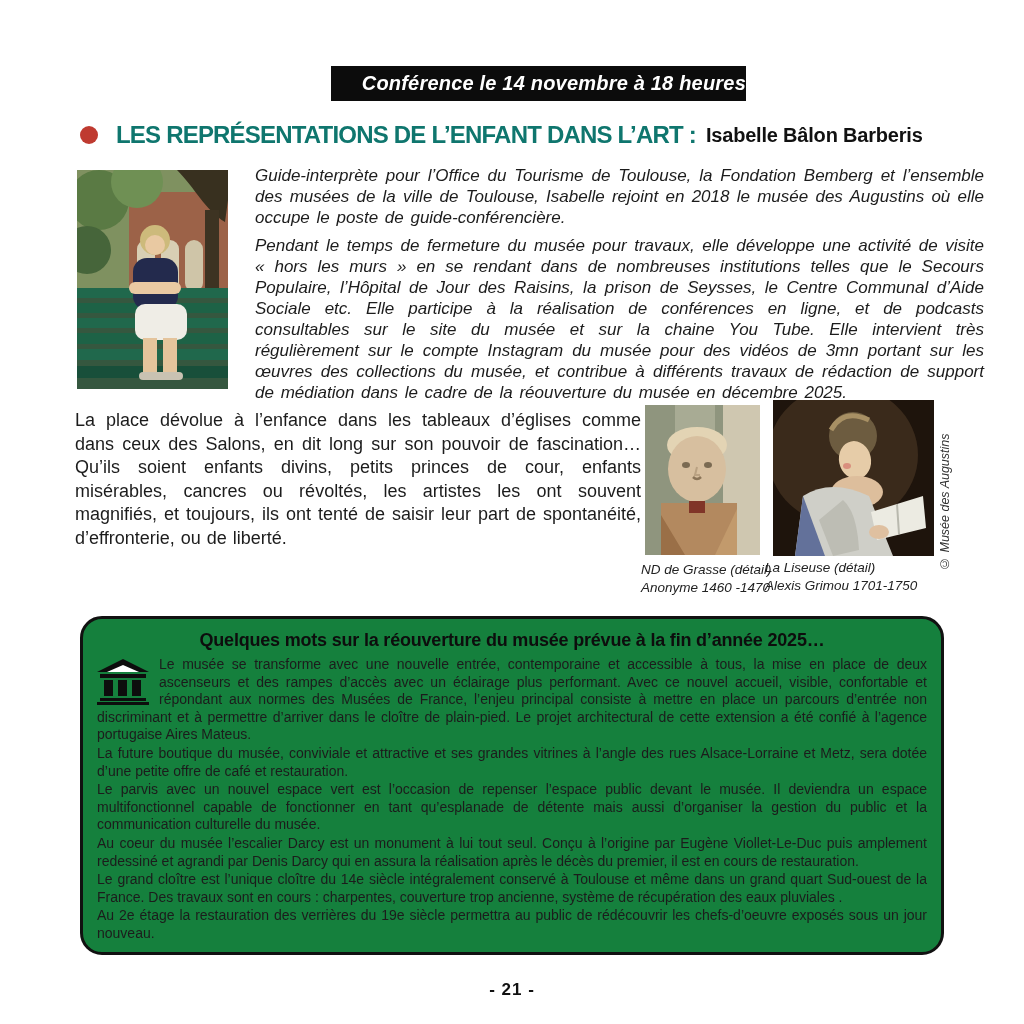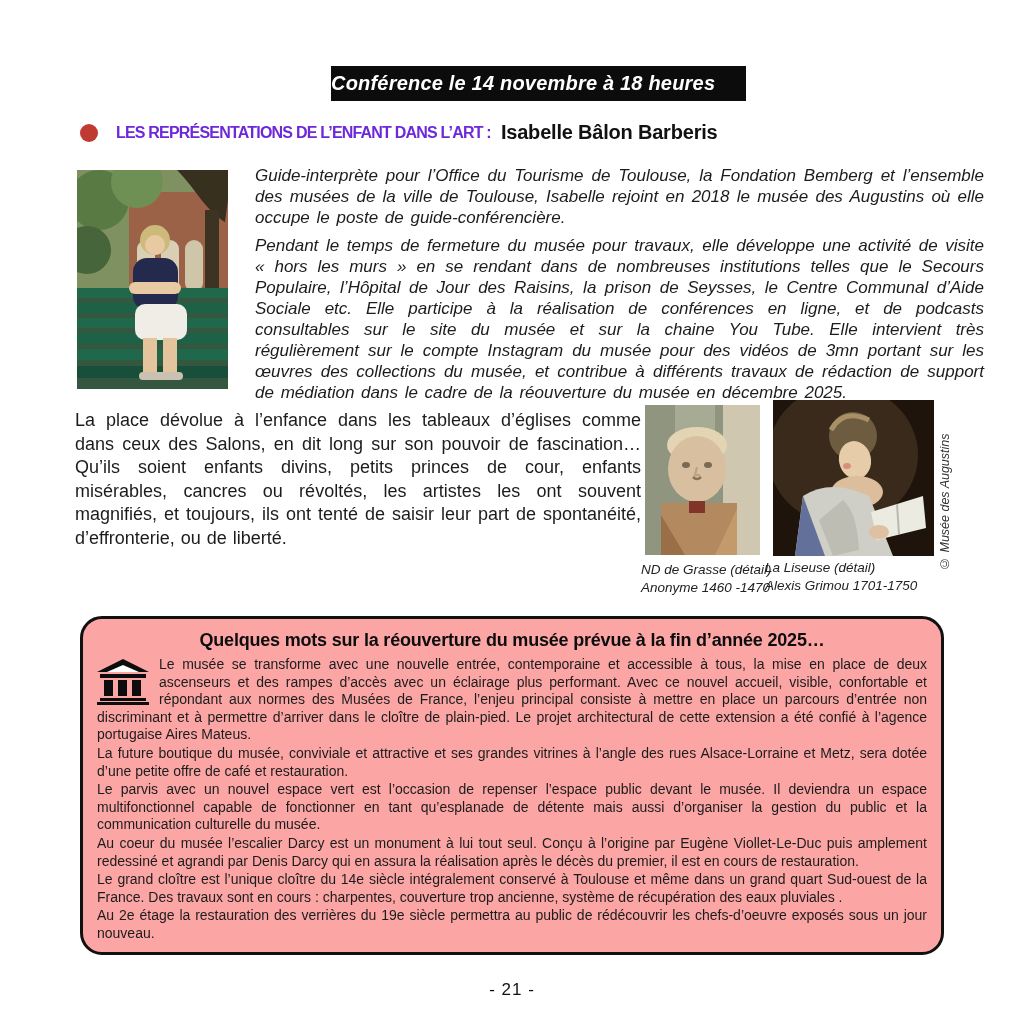--- a/index.html
+++ b/index.html
@@ -4,26 +4,26 @@
 <style>
   html,body{margin:0;padding:0;background:#ffffff;}
   .page{
     position:relative;width:1024px;height:1024px;background:#ffffff;overflow:hidden;
     font-family:"Liberation Sans",sans-serif;color:#1a1a1a;
   }
   
   .banner{
     position:absolute;left:331px;top:66px;width:415px;height:35px;
     background:#0c0c0c;color:#ffffff;font-size:20px;font-weight:bold;font-style:italic;
-    display:flex;align-items:center;justify-content:flex-start;letter-spacing:.2px;
+    display:flex;align-items:center;justify-content:flex-end;letter-spacing:.2px;
   }
   
   .heading{position:absolute;left:80px;top:121px;width:900px;display:flex;align-items:center;}
   .bullet{width:18px;height:18px;border-radius:50%;background:#bf3a30;flex:0 0 auto;margin-right:18px;}
-  .heading .red{color:#6d28d9;font-weight:bold;font-size:16px;letter-spacing:-0.8px;white-space:nowrap;}
+  .heading .red{color:#0f766e;font-weight:bold;font-size:24px;letter-spacing:-0.8px;white-space:nowrap;}
   .heading .speaker{color:#111111;font-weight:bold;font-size:20px;margin-left:10px;white-space:nowrap;letter-spacing:-0.2px;}
   
   .portrait{position:absolute;left:77px;top:170px;width:151px;height:219px;overflow:hidden;}
   .bio{position:absolute;left:255px;top:165px;width:729px;font-style:italic;
        font-size:17px;line-height:21px;text-align:justify;color:#1c1c1c;word-spacing:2px;}
   .bio p{margin:0 0 7px 0;}
   
   .bodytext{position:absolute;left:75px;top:409px;width:566px;font-size:18px;line-height:23.5px;
             text-align:justify;color:#1c1c1c;word-spacing:1px;}
   .bodytext p{margin:0;}
@@ -31,28 +31,28 @@
   .art1{position:absolute;left:645px;top:405px;width:115px;height:150px;overflow:hidden;}
   .art2{position:absolute;left:773px;top:400px;width:161px;height:156px;overflow:hidden;}
   .cap{position:absolute;font-style:italic;font-size:13.5px;line-height:18px;color:#222222;}
   .cap1{left:641px;top:561px;width:160px;text-align:left;}
   .cap2{left:765px;top:559px;width:177px;text-align:left;}
   .credit{position:absolute;left:938px;top:430px;height:140px;
           writing-mode:vertical-rl;transform:rotate(180deg);
           font-style:italic;font-size:12.5px;color:#333333;white-space:nowrap;}
   
   .infobox{position:absolute;left:80px;top:616px;width:864px;min-height:326px;box-sizing:border-box;
-           border:3px solid #111111;border-radius:22px;background:#fca5a5;padding:9px 14px 8px 14px;}
+           border:3px solid #111111;border-radius:22px;background:#15803d;padding:9px 14px 8px 14px;}
   .infobox h2{margin:2px 0 5px 0;text-align:center;font-size:18px;font-weight:bold;color:#0d0d0d;letter-spacing:-0.2px;}
   .infobox .txt{font-size:14px;line-height:17.6px;color:#1c1c1c;text-align:justify;}
   .infobox .txt p{margin:0 0 1px 0;}
   .museum-icon{float:left;width:52px;height:46px;margin:3px 10px 2px 0;}
   
   .pagenum{position:absolute;left:0;top:980px;width:1024px;text-align:center;
-           font-size:17px;font-weight:normal;color:#111111;letter-spacing:1px;}
+           font-size:17px;font-weight:bold;color:#111111;letter-spacing:1px;}
 </style>
 </head>
 <body>
 
 <div class="page">
 
   <div class="banner">
     <span>Conférence le 14 novembre à 18 heures</span>
   </div>
 

